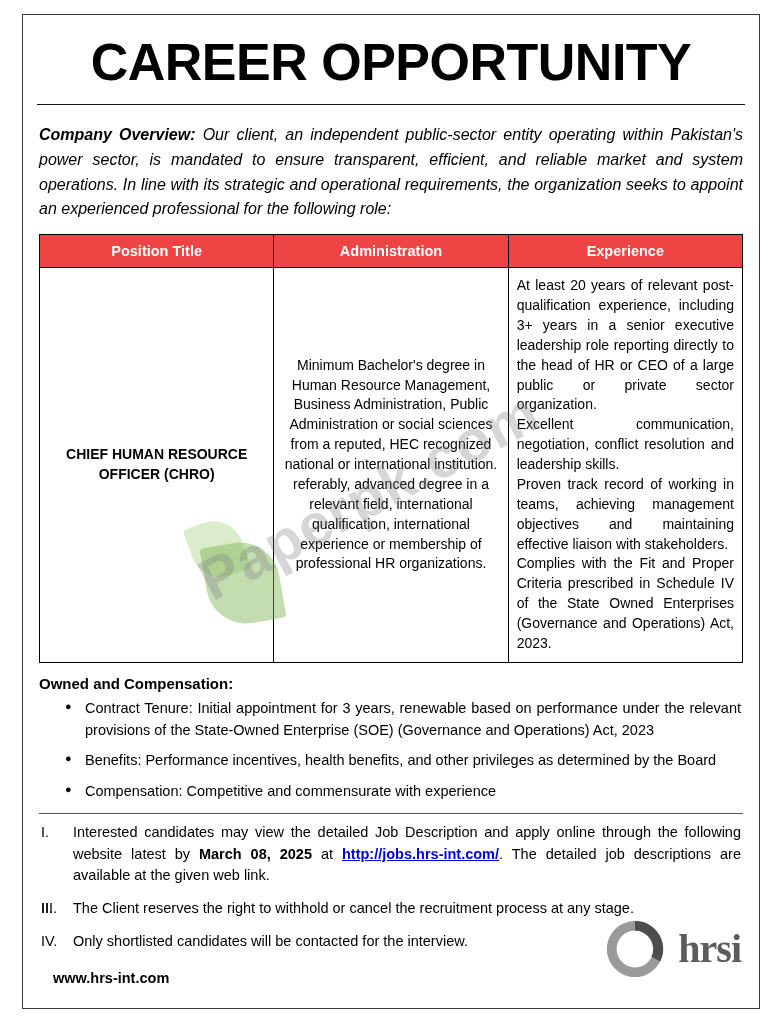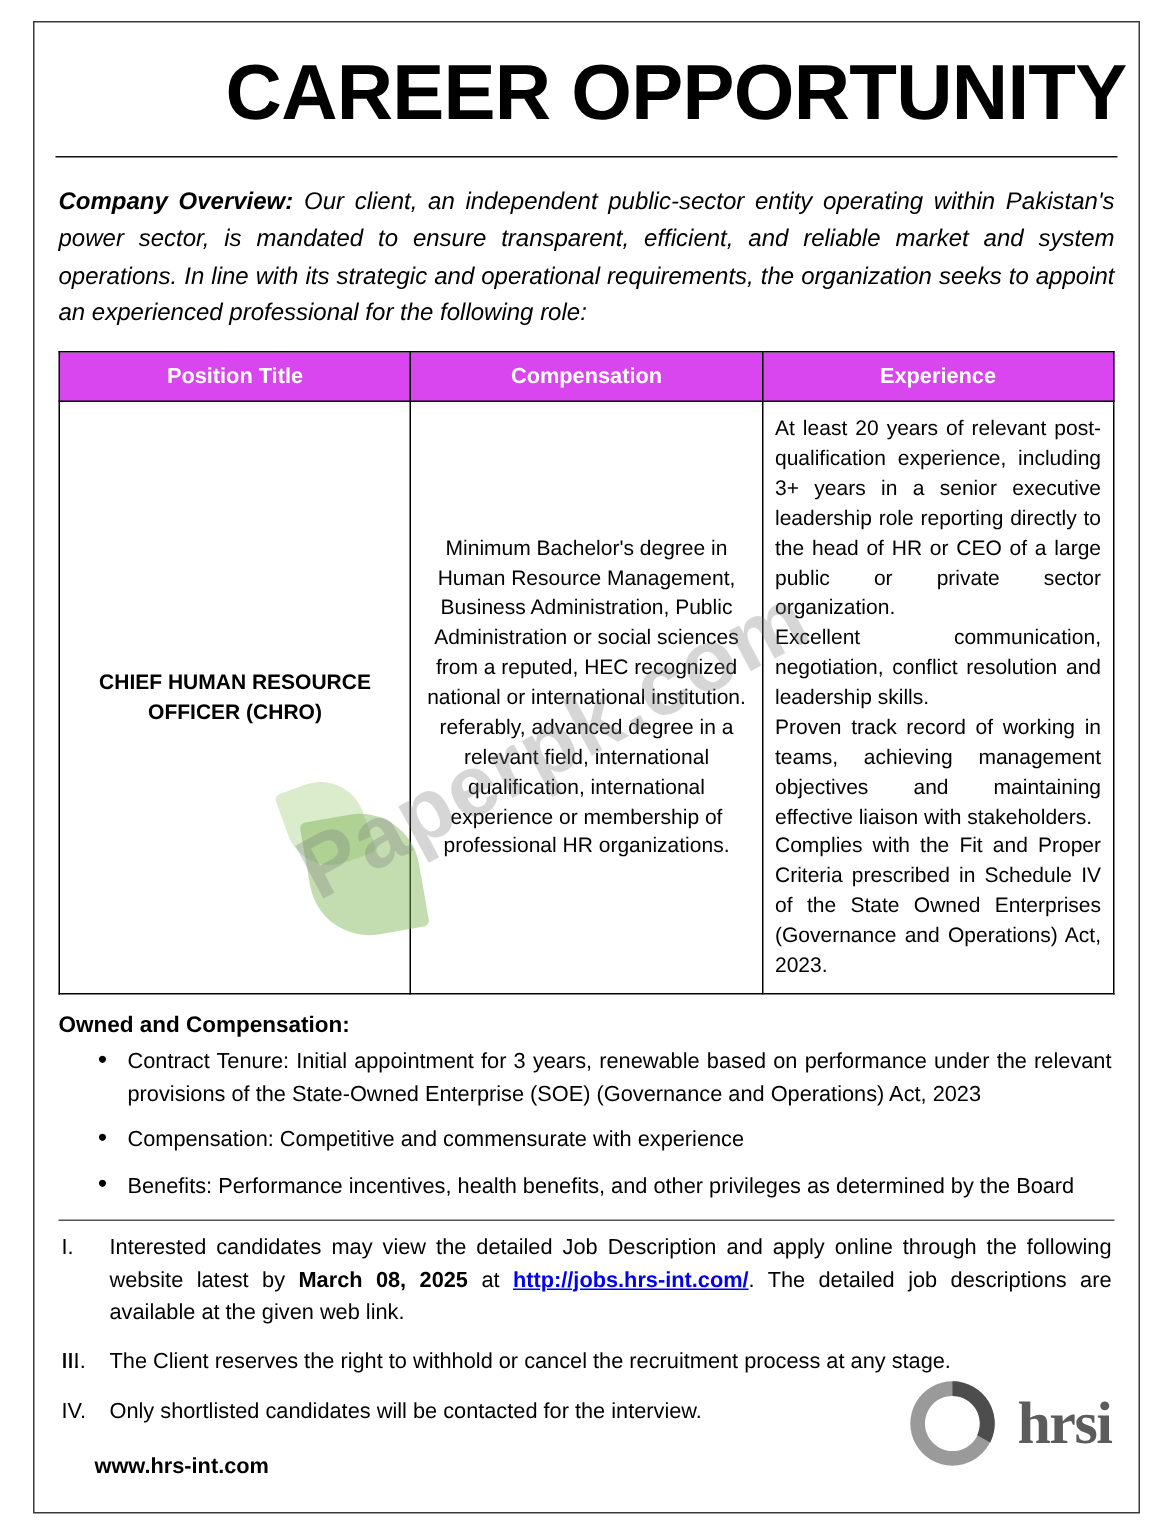--- a/index.html
+++ b/index.html
@@ -72,21 +72,21 @@
     top: 128px;
     width: 52px;
     height: 58px;
     background: rgba(150,200,110,0.35);
     border-radius: 4px 30px 4px 30px;
     transform: rotate(-20deg);
   }
 
   
   .title {
-    text-align: right;
+    text-align: center;
     font-size: 52px;
     font-weight: bold;
     letter-spacing: -0.5px;
     line-height: 1;
     margin: 14px 0 4px 0;
     font-family: "Liberation Sans", sans-serif;
   }
   .title-rule {
     border: 0;
     border-top: 1.5px solid #111;
@@ -104,21 +104,21 @@
 
   
   table.jobs {
     width: calc(100% - 16px);
     margin: 0 8px;
     border-collapse: collapse;
     table-layout: fixed;
     border: 1px solid #000;
   }
   table.jobs th {
-    background: #d946ef;
+    background: #ef4444;
     color: #ffffff;
     font-size: 14.5px;
     font-weight: bold;
     padding: 8px 4px;
     border: 1px solid #000;
     text-align: center;
   }
   table.jobs td {
     border: 1px solid #000;
     vertical-align: middle;
@@ -199,21 +199,21 @@
   
   .footer {
     position: absolute;
     left: 8px;
     bottom: 10px;
     width: 712px;
     height: 80px;
   }
   .footer-url {
     position: absolute;
-    left: 24px;
+    left: 14px;
     bottom: 4px;
     font-size: 14.5px;
     font-weight: bold;
   }
   .logo {
     position: absolute;
     right: 10px;
     bottom: 10px;
     display: flex;
     align-items: center;
@@ -246,41 +246,41 @@
 
     <div class="title">CAREER OPPORTUNITY</div>
     <hr class="title-rule">
 
     <div class="overview"><b>Company Overview:</b><span> Our client, an independent public-sector entity operating within Pakistan's power sector, is mandated to ensure transparent, efficient, and reliable market and system operations. In line with its strategic and operational requirements, the organization seeks to appoint an experienced professional for the following role:</span></div>
 
     <table class="jobs">
       <thead>
         <tr>
           <th>Position Title</th>
-          <th>Compensation</th>
+          <th>Administration</th>
           <th>Experience</th>
         </tr>
       </thead>
       <tbody>
         <tr>
           <td class="col-pos">CHIEF HUMAN RESOURCE OFFICER (CHRO)</td>
           <td class="col-qual">Minimum Bachelor's degree in Human Resource Management, Business Administration, Public Administration or social sciences from a reputed, HEC recognized national or international institution. referably, advanced degree in a relevant field, international qualification, international experience or membership of professional HR organizations.</td>
           <td class="col-exp" style="white-space: pre-line;">At least 20 years of relevant post-qualification experience, including 3+ years in a senior executive leadership role reporting directly to the head of HR or CEO of a large public or private sector organization.
 Excellent communication, negotiation, conflict resolution and leadership skills.
 Proven track record of working in teams, achieving management objectives and maintaining effective liaison with stakeholders.
 Complies with the Fit and Proper Criteria prescribed in Schedule IV of the State Owned Enterprises (Governance and Operations) Act, 2023.</td>
         </tr>
       </tbody>
     </table>
 
     <h3 class="section">Owned and Compensation:</h3>
     <ul class="bullets">
       <li>Contract Tenure: Initial appointment for 3 years, renewable based on performance under the relevant provisions of the State-Owned Enterprise (SOE) (Governance and Operations) Act, 2023</li>
+      <li>Benefits: Performance incentives, health benefits, and other privileges as determined by the Board</li>
       <li>Compensation: Competitive and commensurate with experience</li>
-      <li>Benefits: Performance incentives, health benefits, and other privileges as determined by the Board</li>
     </ul>
 
     <hr class="sep">
 
     <ol class="guidelines">
       <li>
         <span class="num">I.</span><span>Interested candidates may view the detailed Job Description and apply online through the following website latest by </span><span class="gbold">March 08, 2025</span><span> at </span><a class="glink" href="#">http://jobs.hrs-int.com/</a><span>. The detailed job descriptions are available at the given web link.</span>
       </li>
       <li>
         <span class="num">II.</span>

